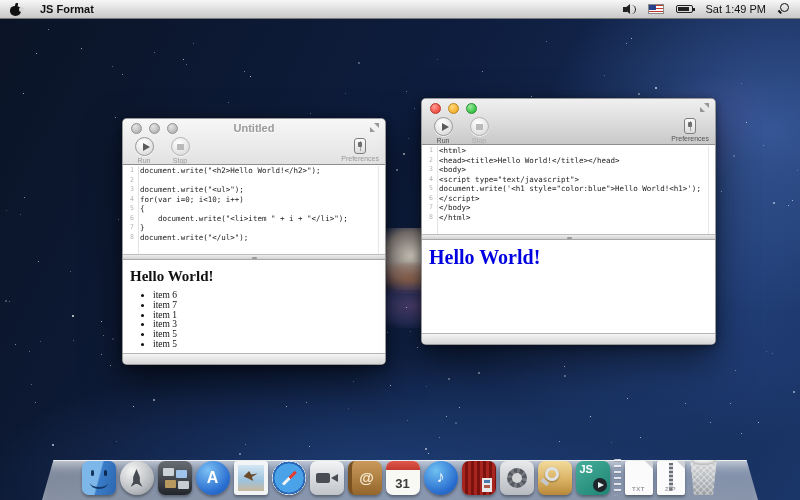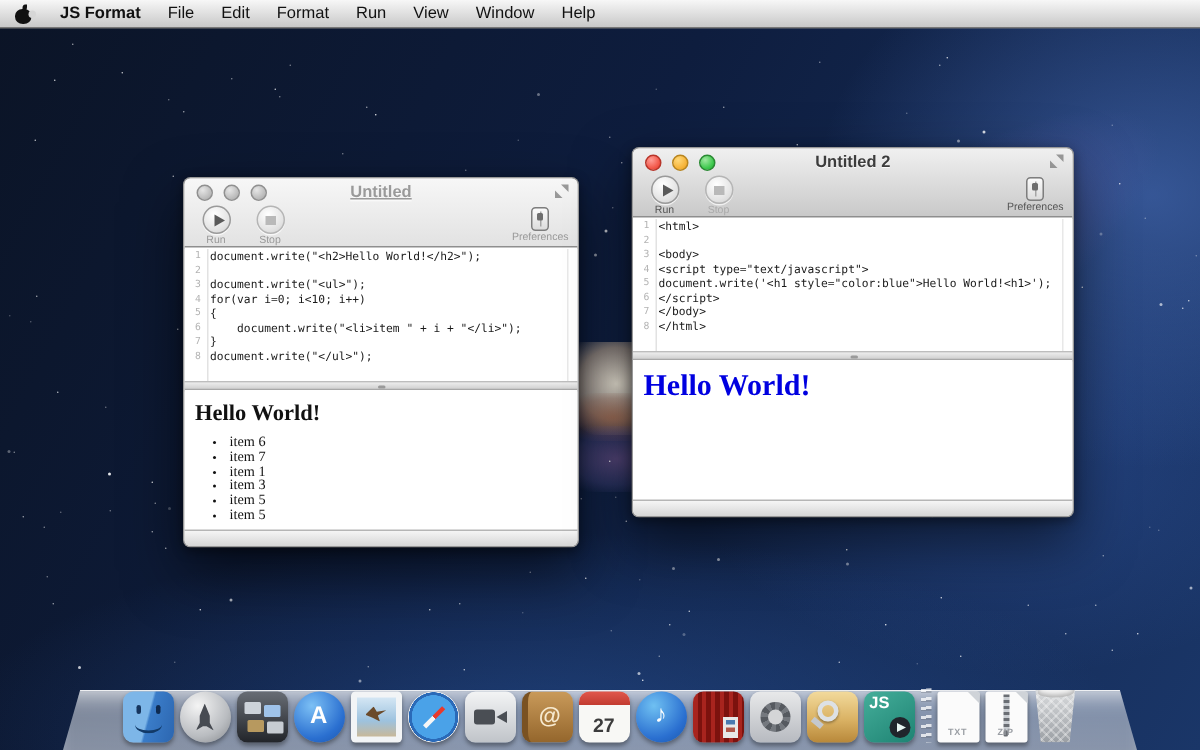--- a/index.html
+++ b/index.html
@@ -57,21 +57,21 @@
   .inactive .win-header { background:linear-gradient(#f7f7f7, #e2e2e2); }
   .titlerow { position:absolute; left:0; top:0; right:0; height:17px; }
   .lights { position:absolute; left:8px; top:4px; display:flex; gap:7px; }
   .light { width:11px; height:11px; border-radius:50%; }
   .active .light.close { background:radial-gradient(circle at 35% 30%, #ff9d96, #f25648 65%, #d8372a); border:0.5px solid #b8352a; }
   .active .light.min   { background:radial-gradient(circle at 35% 30%, #ffd97a, #f6b338 65%, #dd9c22); border:0.5px solid #b8851f; }
   .active .light.zoom  { background:radial-gradient(circle at 35% 30%, #9fe8a0, #3cc84c 65%, #2da33a); border:0.5px solid #2a8a33; }
   .inactive .light { background:radial-gradient(circle at 35% 30%, #e6e6e6, #b9b9b9 70%, #a2a2a2); border:0.5px solid #909090; }
   .win-title { position:absolute; left:0; right:0; top:3px; text-align:center; font-size:11px; font-weight:bold; }
   .active .win-title { color:#3c3c3c; text-shadow:0 1px 0 rgba(255,255,255,.8); }
-  .inactive .win-title { color:#9a9a9a; text-shadow:0 1px 0 rgba(255,255,255,.8);text-decoration:underline; }
+  .inactive .win-title { color:#9a9a9a; text-shadow:0 1px 0 rgba(255,255,255,.8); }
   .rsz { position:absolute; right:6px; top:4px; width:9px; height:9px; opacity:.75; }
   .rsz::before { content:""; position:absolute; top:0; right:0; border-top:5px solid #7a7a7a; border-left:5px solid transparent; }
   .rsz::after  { content:""; position:absolute; bottom:0; left:0; border-bottom:5px solid #7a7a7a; border-right:5px solid transparent; }
   .toolbar { position:absolute; left:0; top:17px; right:0; height:29px; }
   .tbtn { position:absolute; width:34px; text-align:center; }
   .tbtn .circ { width:19px; height:19px; margin:0 auto; border-radius:50%;
     background:radial-gradient(circle at 40% 30%, #ffffff, #e3e3e3 65%, #cfcfcf); border:1px solid #9a9a9a;
     position:relative; box-shadow:0 1px 0 rgba(255,255,255,.7); }
   .tbtn .lbl { font-size:7px; color:#555; margin-top:1px; }
   .inactive .tbtn .lbl { color:#999; }
@@ -384,30 +384,29 @@
       <span class="star" style="left: 194px; top: 214px; width: 1px; height: 1px; opacity: 0.35;"></span>
     </div>
 </div>
 
 <div class="menubar">
   <div class="mb-left">
     <span class="apple">
         <i></i>
       </span>
     <span class="appname">JS Format</span>
-    <span style="display:flex">
-
-    <span class="menu-item">File</span>
-        <span class="menu-item">Edit</span>
-        <span class="menu-item">Format</span>
-        <span class="menu-item">Run</span>
-        <span class="menu-item">View</span>
-        <span class="menu-item">Window</span>
-        <span class="menu-item">Help</span>
+  </div>
+  <div class="mb-right">
+    <span class="vol">
+        <i></i>
       </span>
+    <span class="flag"></span>
+    <span class="batt"></span>
+    <span class="clock">Sat 1:49 PM</span>
+    <span class="spot"></span>
   </div>
 </div>
 
 <div class="window inactive" id="win1">
   <div class="win-header">
     <div class="titlerow">
       <div class="lights">
         <span class="light close"></span>
         <span class="light min"></span>
         <span class="light zoom"></span>
@@ -497,21 +496,20 @@
 </div>
 
 <div class="window active" id="win2">
   <div class="win-header">
     <div class="titlerow">
       <div class="lights">
         <span class="light close"></span>
         <span class="light min"></span>
         <span class="light zoom"></span>
       </div>
-      <div class="win-title">Untitled 2</div>
       <span class="rsz"></span>
     </div>
     <div class="toolbar">
       <div class="tbtn" style="left:4px; top:1px;">
         <div class="circ">
             <span class="play-tri"></span>
           </div>
         <div class="lbl">Run</div>
       </div>
       <div class="tbtn disabled" style="left:40px; top:1px;">
@@ -530,20 +528,21 @@
     <div class="gutter-line"></div>
     <div class="scroll-strip"></div>
 
       <div class="code-row">
         <span class="ln">1</span>
         <span class="cl">&lt;html&gt;</span>
       </div>
 
       <div class="code-row">
         <span class="ln">2</span>
+        <span class="cl">&lt;head&gt;&lt;title&gt;Hello World!&lt;/title&gt;&lt;/head&gt;</span>
       </div>
 
       <div class="code-row">
         <span class="ln">3</span>
         <span class="cl">&lt;body&gt;</span>
       </div>
 
       <div class="code-row">
         <span class="ln">4</span>
         <span class="cl">&lt;script type="text/javascript"&gt;</span>
@@ -592,21 +591,21 @@
         <span class="bird"></span>
       </div>
     <div class="di di-round ic-safari">
         <span class="needle"></span>
       </div>
     <div class="di ic-facetime">
         <span class="cam-body"></span>
         <span class="cam-lens"></span>
       </div>
     <div class="di ic-contacts"><span>@</span></div>
-    <div class="di ic-ical"><span>27</span></div>
+    <div class="di ic-ical"><span>31</span></div>
     <div class="di di-round ic-itunes"><span>♪</span></div>
     <div class="di ic-photobooth">
         <span class="strip"></span>
       </div>
     <div class="di ic-sysprefs">
         <span class="gear"></span>
       </div>
     <div class="di ic-preview">
         <span class="loupe"></span>
       </div>

